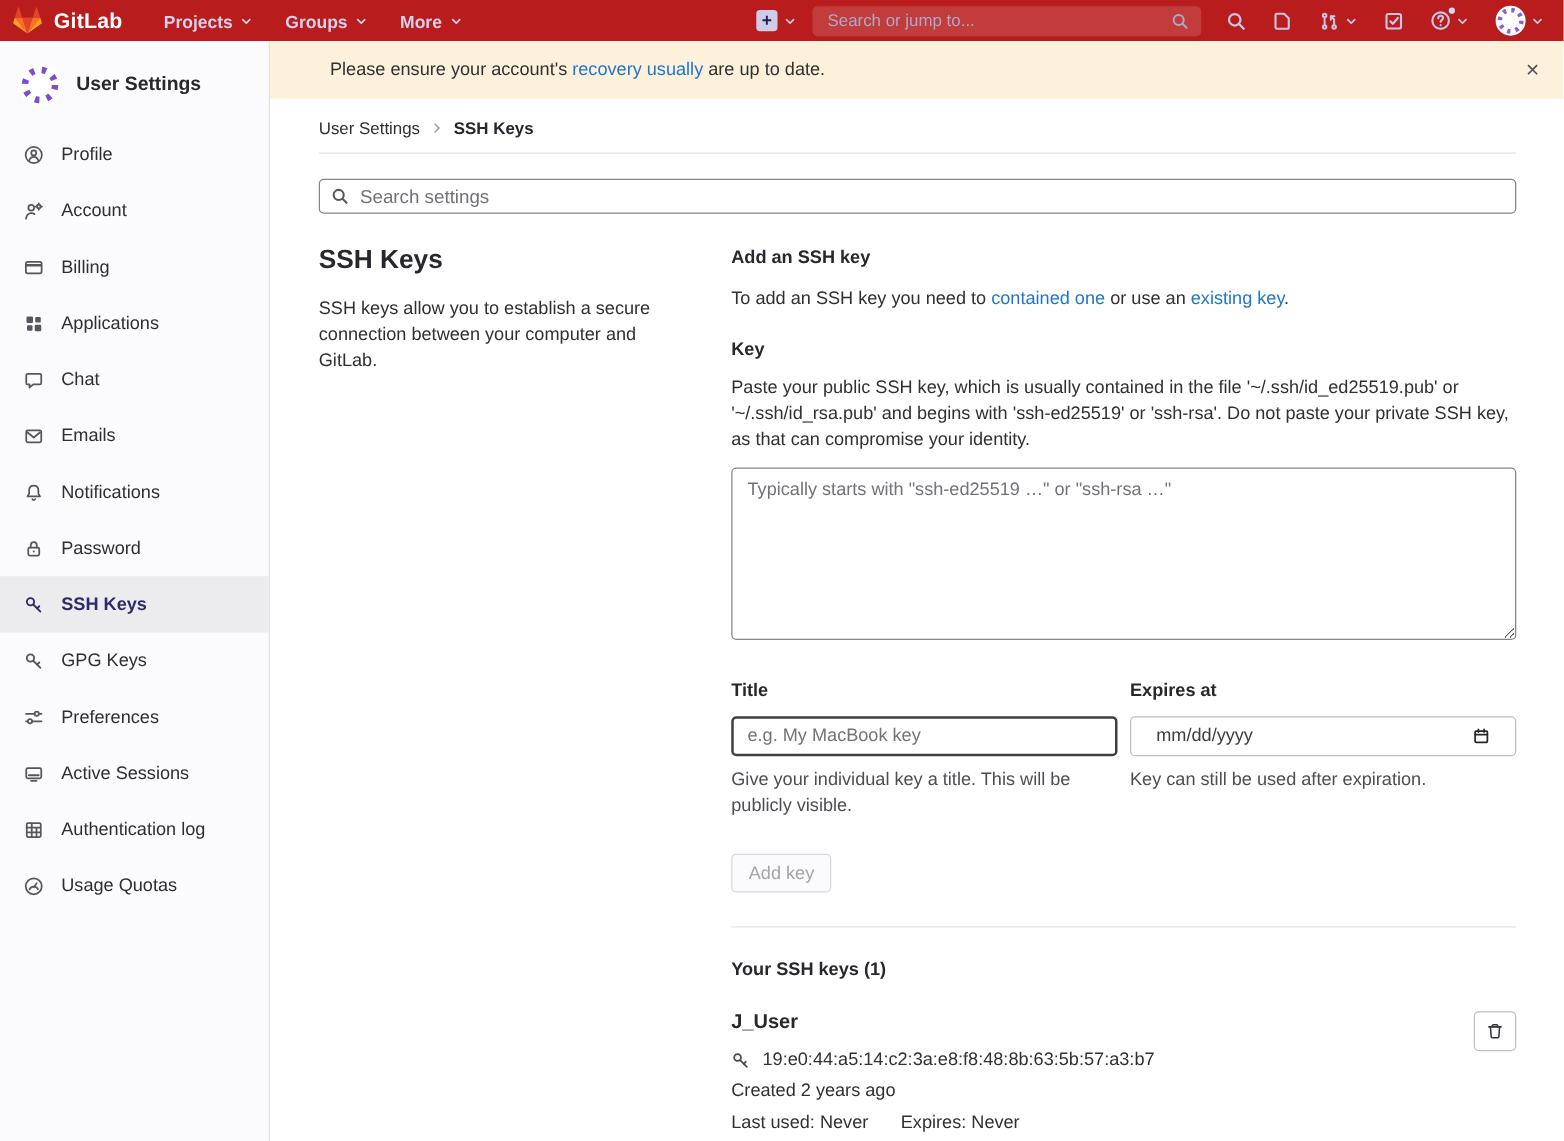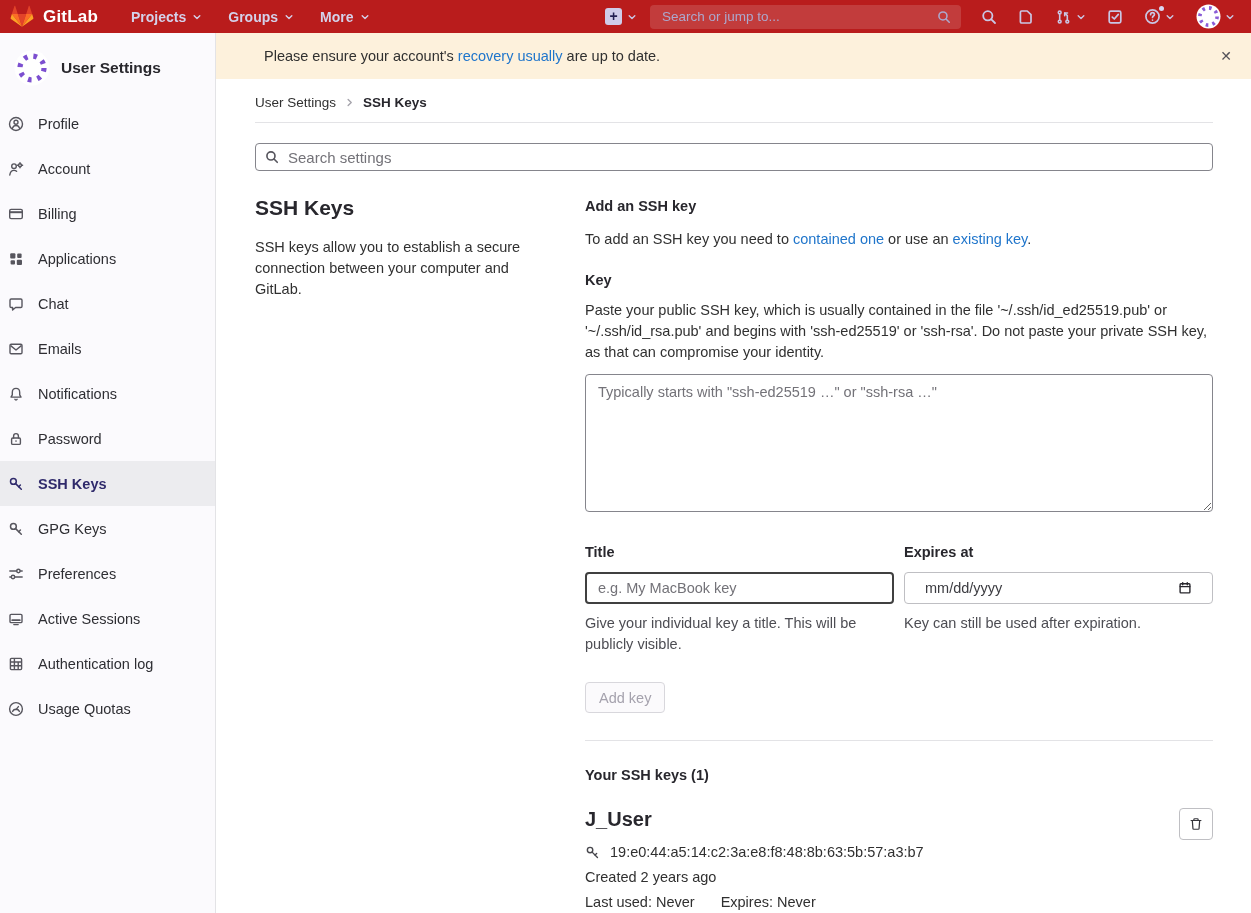--- a/index.html
+++ b/index.html
@@ -30,21 +30,21 @@
   .help-wrap { position:relative; }
   .help-dot { position:absolute; top:-2px; right:-3px; width:5px; height:5px; border-radius:50%; background:#d9d6f2; }
 
   
   .layout { display:flex; height:880px; }
 
   
   .sidebar { width:216px; background:#fbfafd; border-right:1px solid #e3e3e6; padding-top:17px; flex-shrink:0; }
   .sidebar-header { display:flex; align-items:center; gap:11px; padding:0 14px; margin-bottom:15px; }
   .sidebar-title { font-weight:700; font-size:15.5px; color:#28272d; }
-  .side-item { display:flex; align-items:center; gap:14px; height:45px; padding:0 8px; color:#2e2e33; cursor:pointer; }
+  .side-item { display:flex; align-items:center; gap:14px; height:45px; padding:0 19px; color:#2e2e33; cursor:pointer; }
   .side-item svg { color:#57565e; flex-shrink:0; }
   .side-item.active { background:#ececef; color:#2f2a6b; font-weight:700; }
   .side-item.active svg { color:#2f2a6b; }
 
   
   .content { flex:1; min-width:0; background:#fff; }
   .alert { height:46px; background:#fdf1dc; display:flex; align-items:center; padding-left:48px; position:relative; }
   .alert a { color:#1f75cb; }
   .alert-close { position:absolute; right:11px; top:50%; transform:translateY(-50%); background:none; border:none; color:#535158; cursor:pointer; padding:4px 8px; font-size:14px; line-height:1; font-family:inherit; }
 
@@ -79,21 +79,21 @@
   .date-input { display:flex; align-items:center; justify-content:space-between; height:32px; border:1px solid #bfbfc3; border-radius:4px; padding:0 20px; color:#3c3c41; cursor:text; background:#fff; }
   .date-input svg { color:#28272d; }
   .field-hint { margin-top:9px; line-height:21px; color:#4d4d53; }
 
   .add-key-btn { margin-top:27px; height:31px; padding:0 13px; background:#fbfafc; border:1px solid #d8d7dc; border-radius:4px; font-size:14.5px; color:#a5a2ad; font-family:inherit; cursor:pointer; }
 
   .divider { border:none; border-top:1px solid #e3e3e6; margin:27px 0 0; }
   .keys-heading { font-weight:700; margin-top:26px; color:#28272d; }
 
   .key-item { display:flex; justify-content:space-between; align-items:flex-start; margin-top:25px; }
-  .key-name { font-weight:700; font-size:20px; margin:0 0 13px; color:#28272d; }
+  .key-name { font-weight:700; font-size:16px; margin:0 0 13px; color:#28272d; }
   .fp-row { display:flex; align-items:center; gap:10px; }
   .fp-row svg { color:#48484e; }
   .key-meta { margin-top:9px; }
   .key-meta2 { margin-top:9px; display:flex; gap:26px; }
   .trash-btn { width:34px; height:32px; border:1px solid #bfbfc3; border-radius:4px; background:#fff; display:flex; align-items:center; justify-content:center; color:#35353b; cursor:pointer; }
 </style>
 </head>
 <body>
 
 <header class="navbar">

